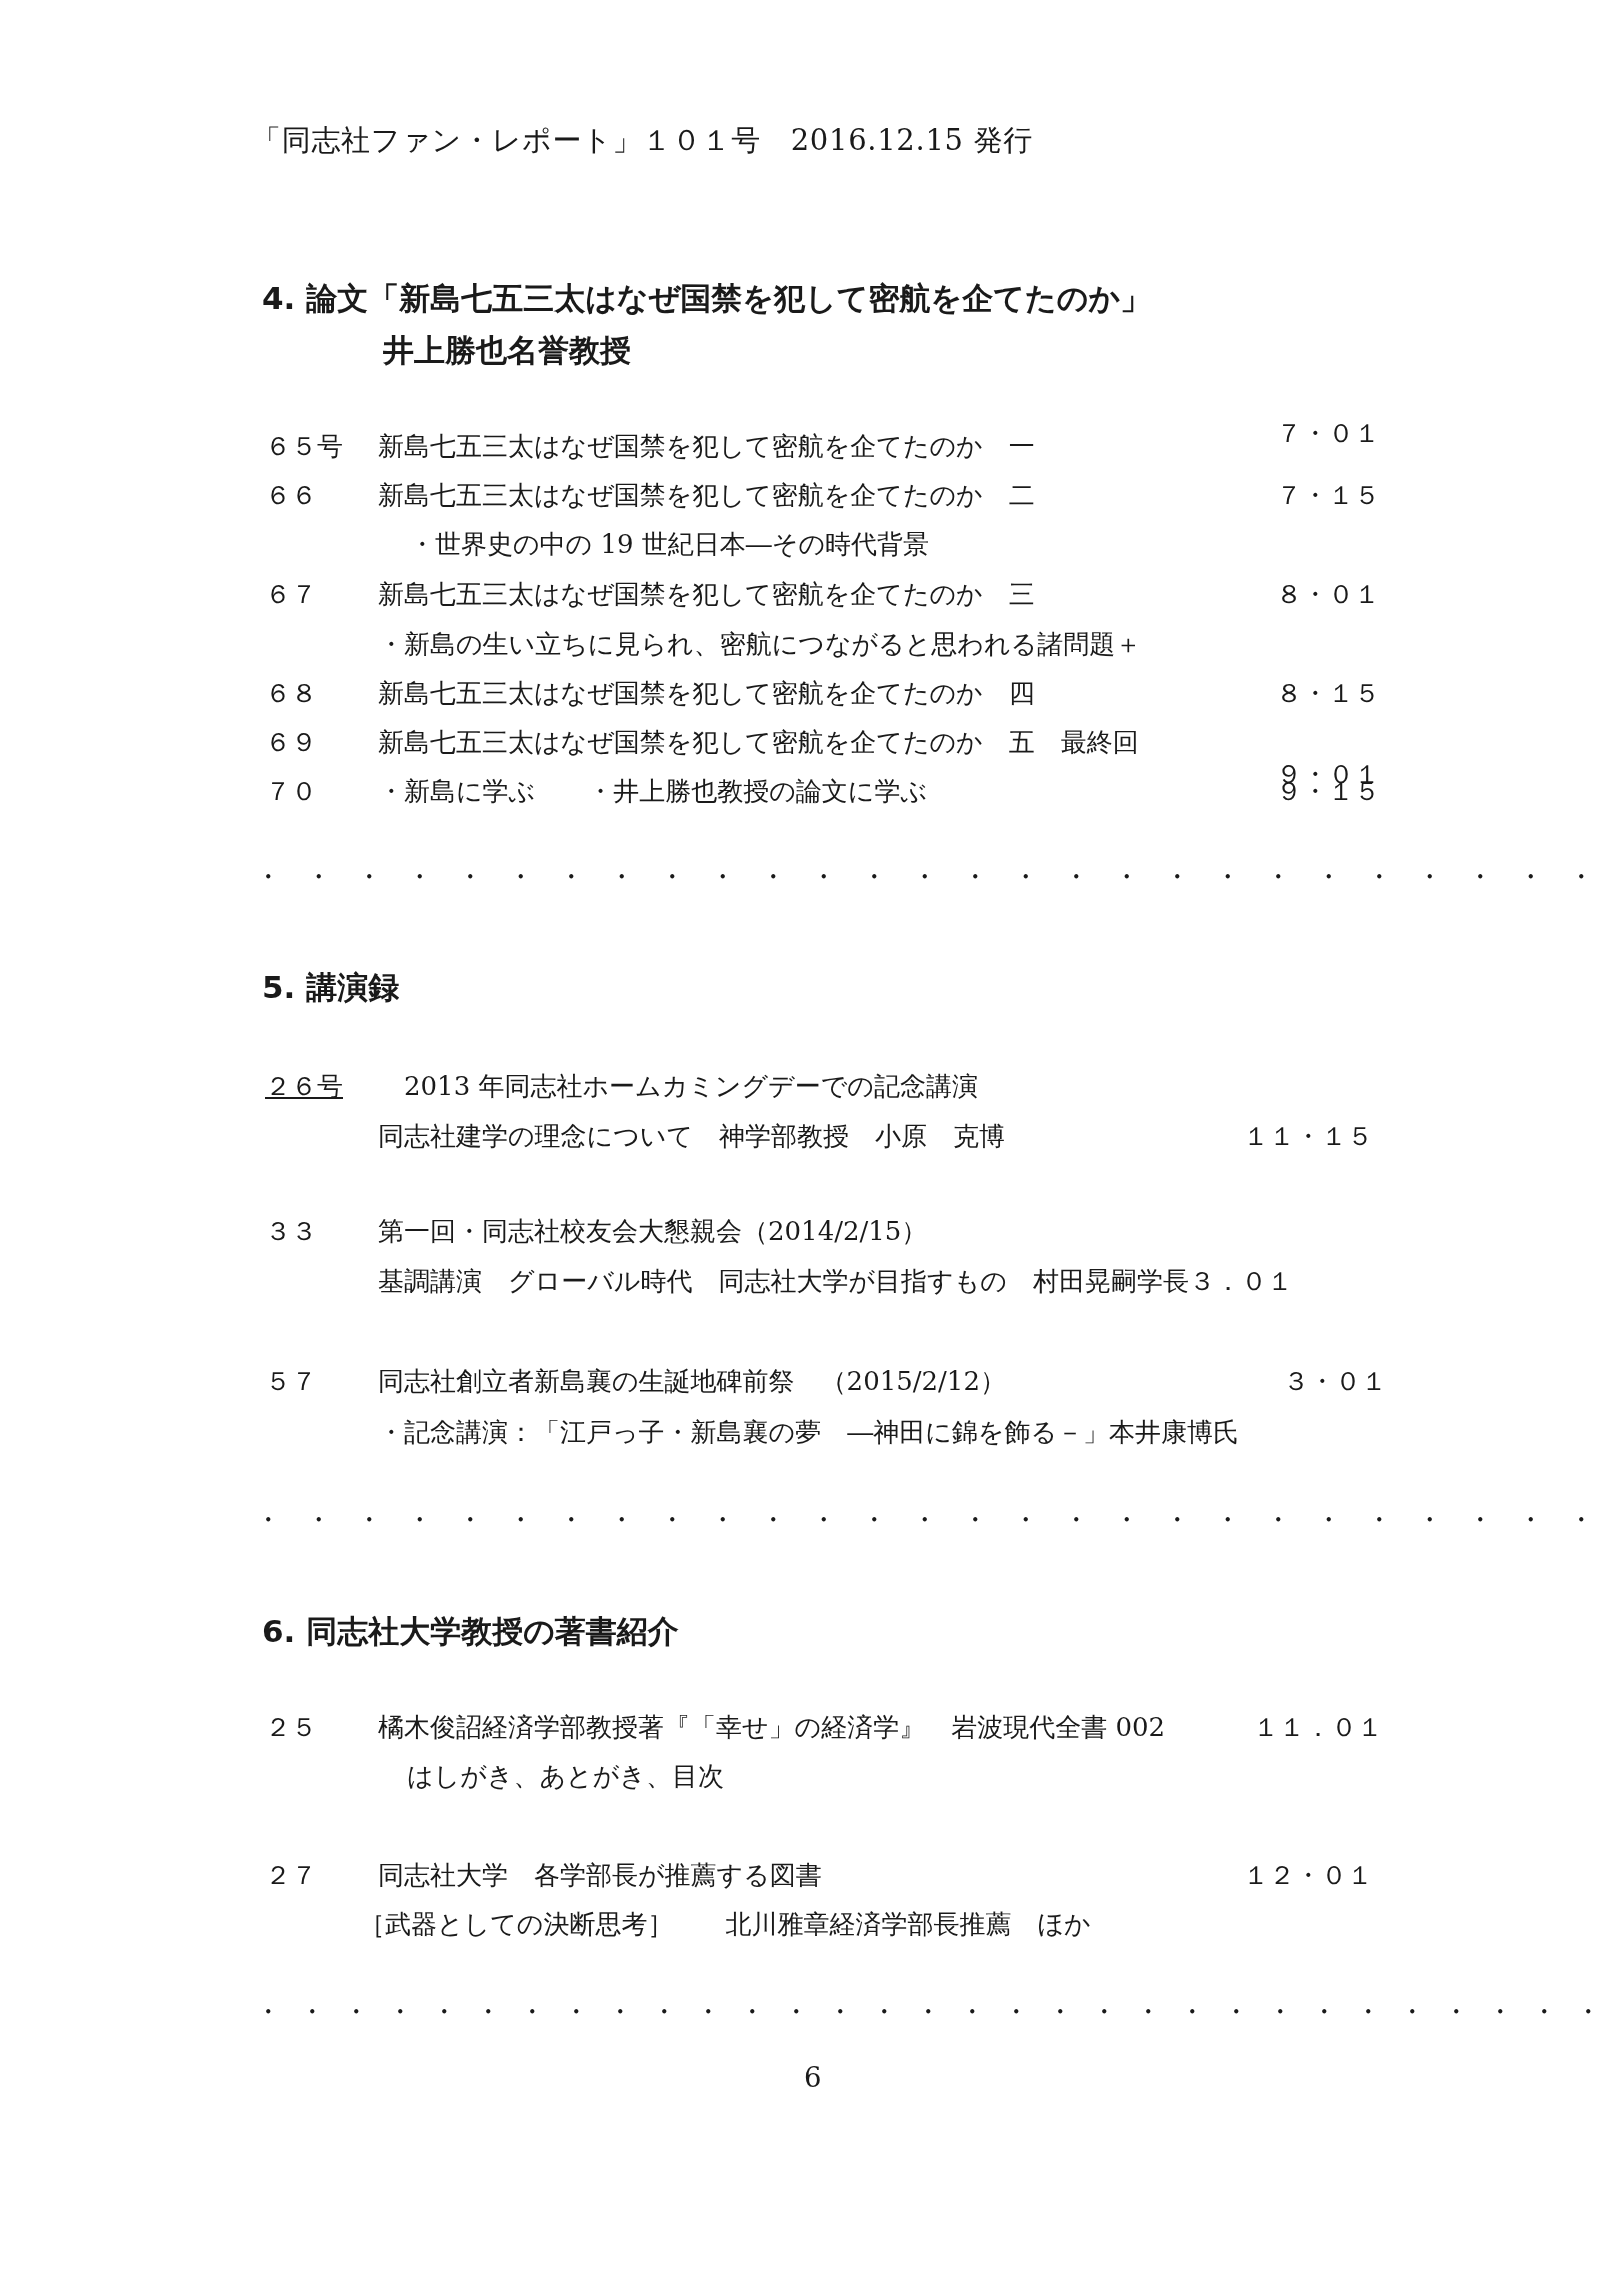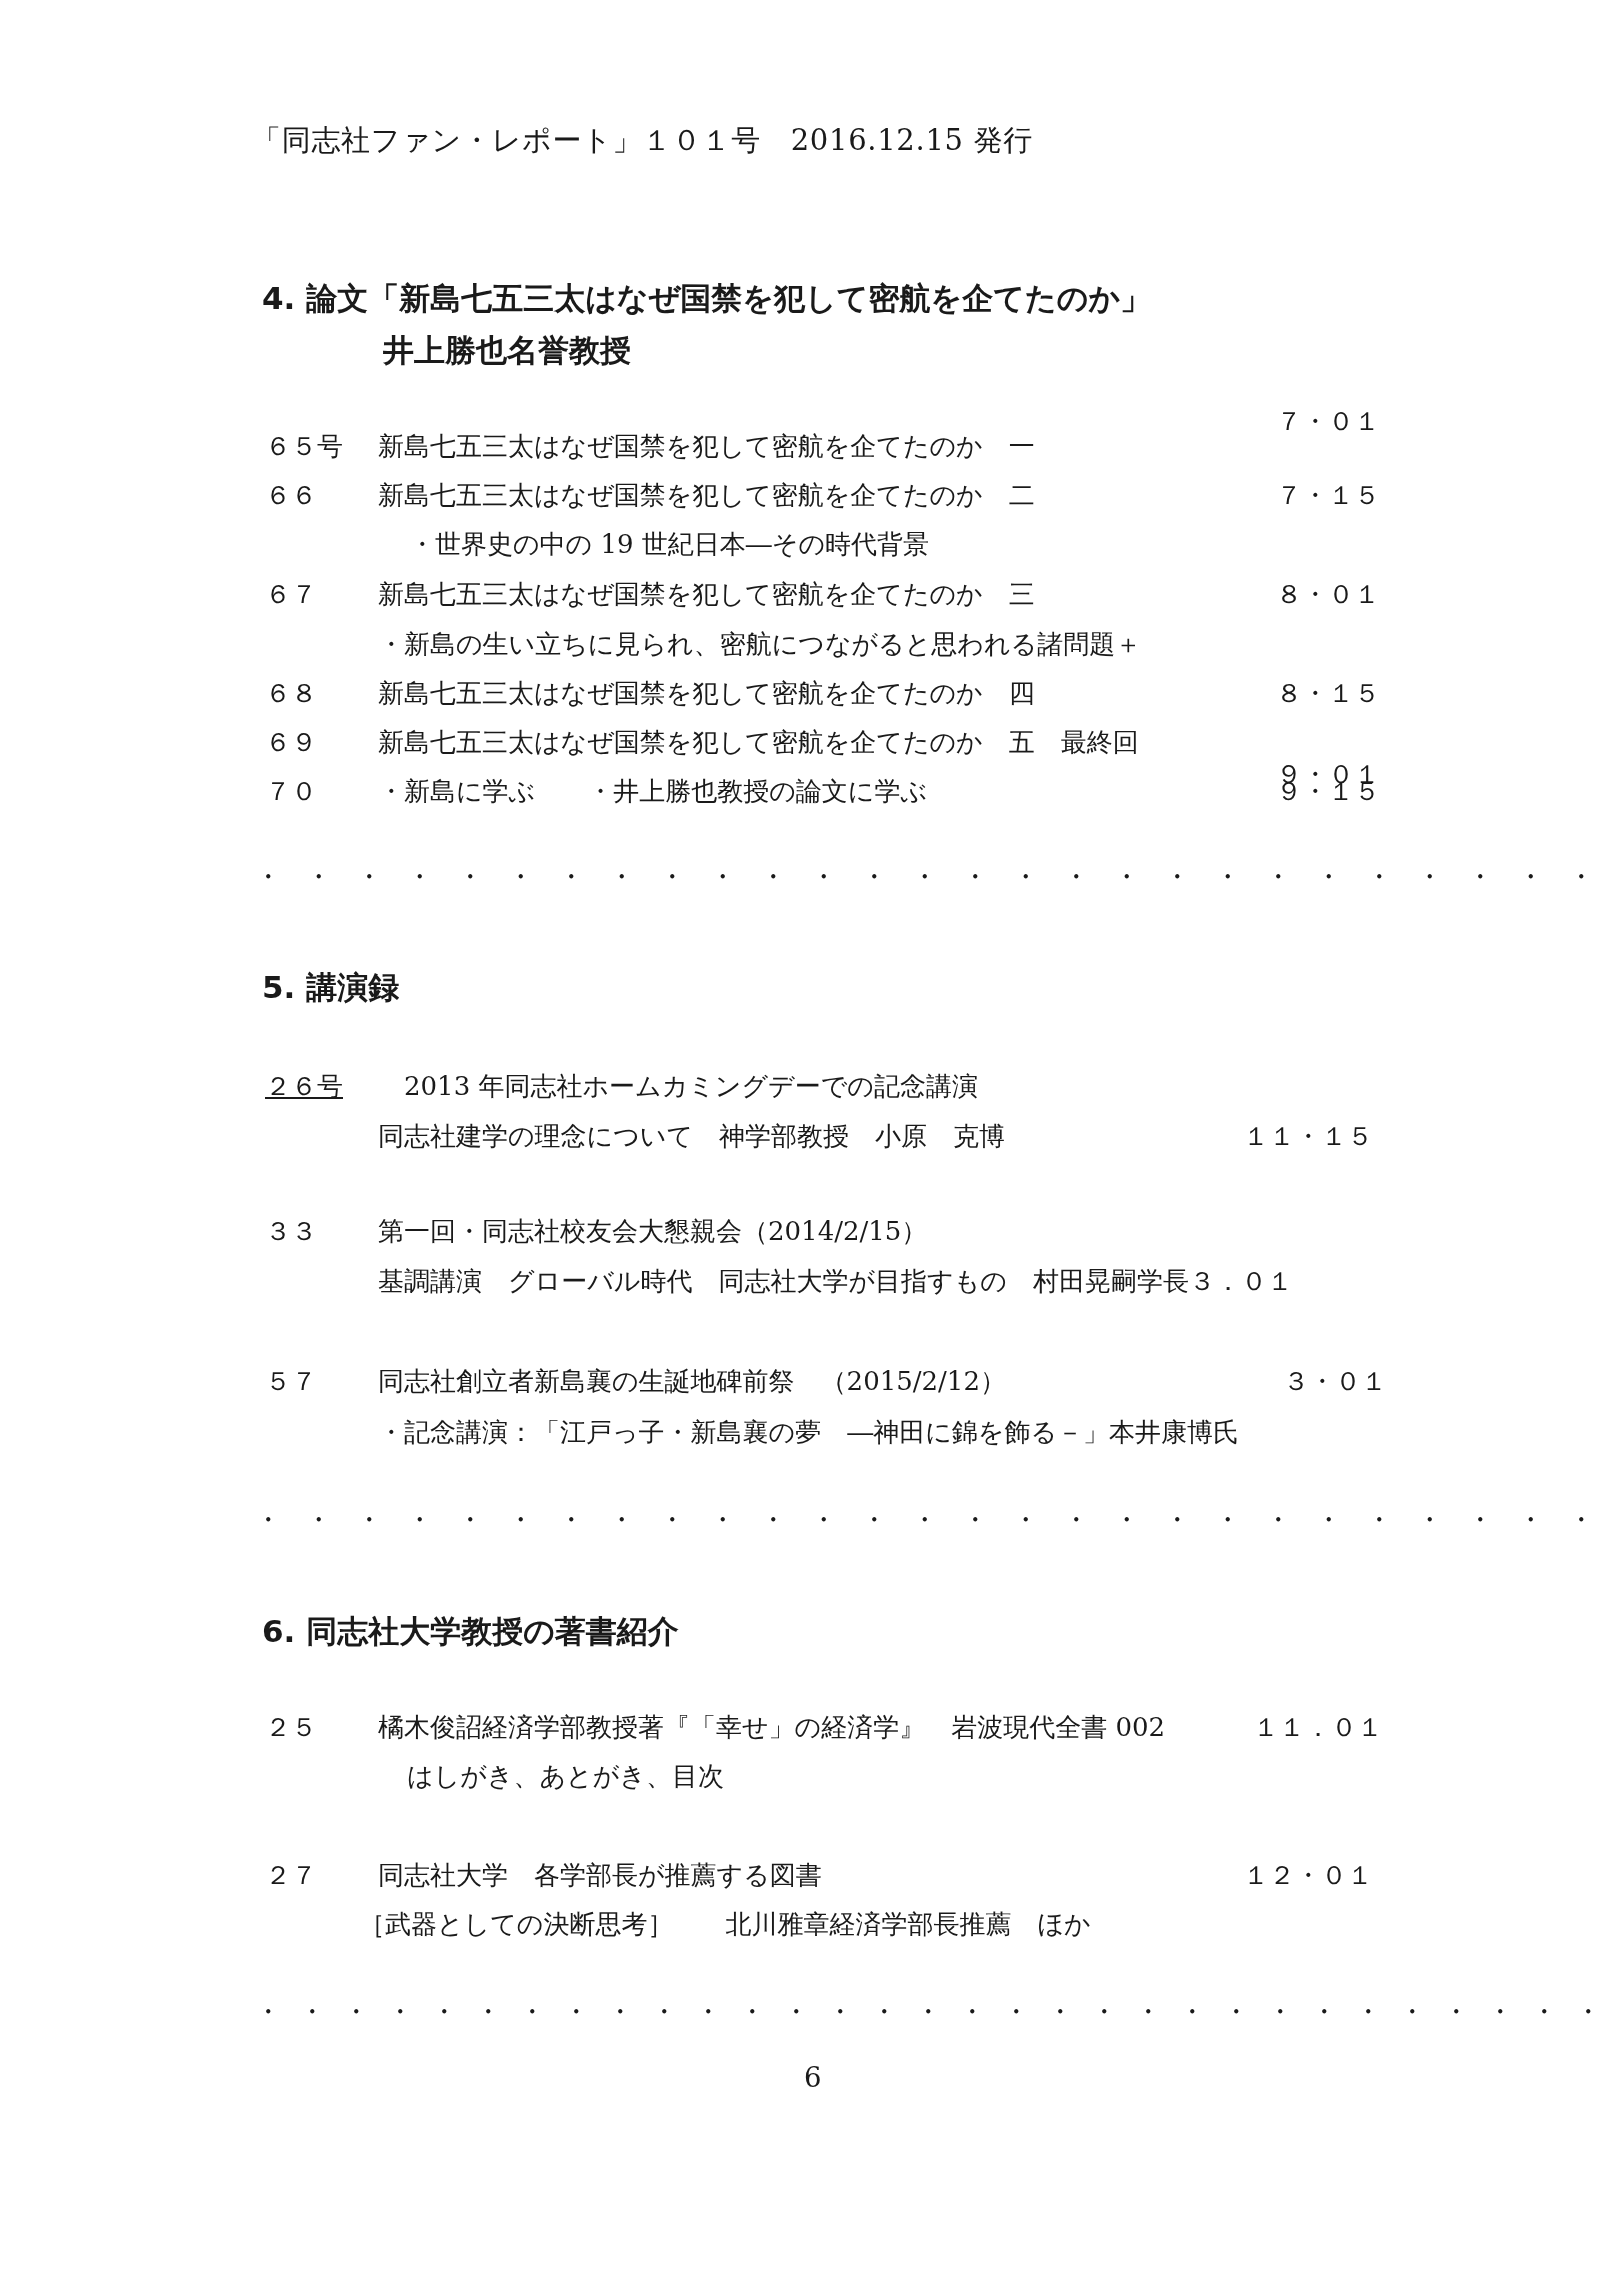--- a/index.html
+++ b/index.html
@@ -18,21 +18,21 @@
 </head>
 <body>
 
 <div class="abs hdr">「同志社ファン・レポート」１０１号　2016.12.15 発行</div>
 
 <div class="abs sec" style="left:262px;top:278px;">4. 論文「新島七五三太はなぜ国禁を犯して密航を企てたのか」</div>
 <div class="abs sec" style="left:383px;top:330px;">井上勝也名誉教授</div>
 
 <div class="abs row num" style="top:429px;">６５号</div>
 <div class="abs row txt" style="top:429px;">新島七五三太はなぜ国禁を犯して密航を企てたのか　一</div>
-<div class="abs row date" style="left:1276px;top:404px;">７・０１</div>
+<div class="abs row date" style="left:1276px;top:416px;">７・０１</div>
 
 <div class="abs row num" style="top:478px;">６６</div>
 <div class="abs row txt" style="top:478px;">新島七五三太はなぜ国禁を犯して密航を企てたのか　二</div>
 <div class="abs row date" style="left:1276px;top:478px;">７・１５</div>
 
 <div class="abs row" style="left:409px;top:527px;">・世界史の中の 19 世紀日本―その時代背景</div>
 
 <div class="abs row num" style="top:577px;">６７</div>
 <div class="abs row txt" style="top:577px;">新島七五三太はなぜ国禁を犯して密航を企てたのか　三</div>
 <div class="abs row date" style="left:1276px;top:577px;">８・０１</div>

